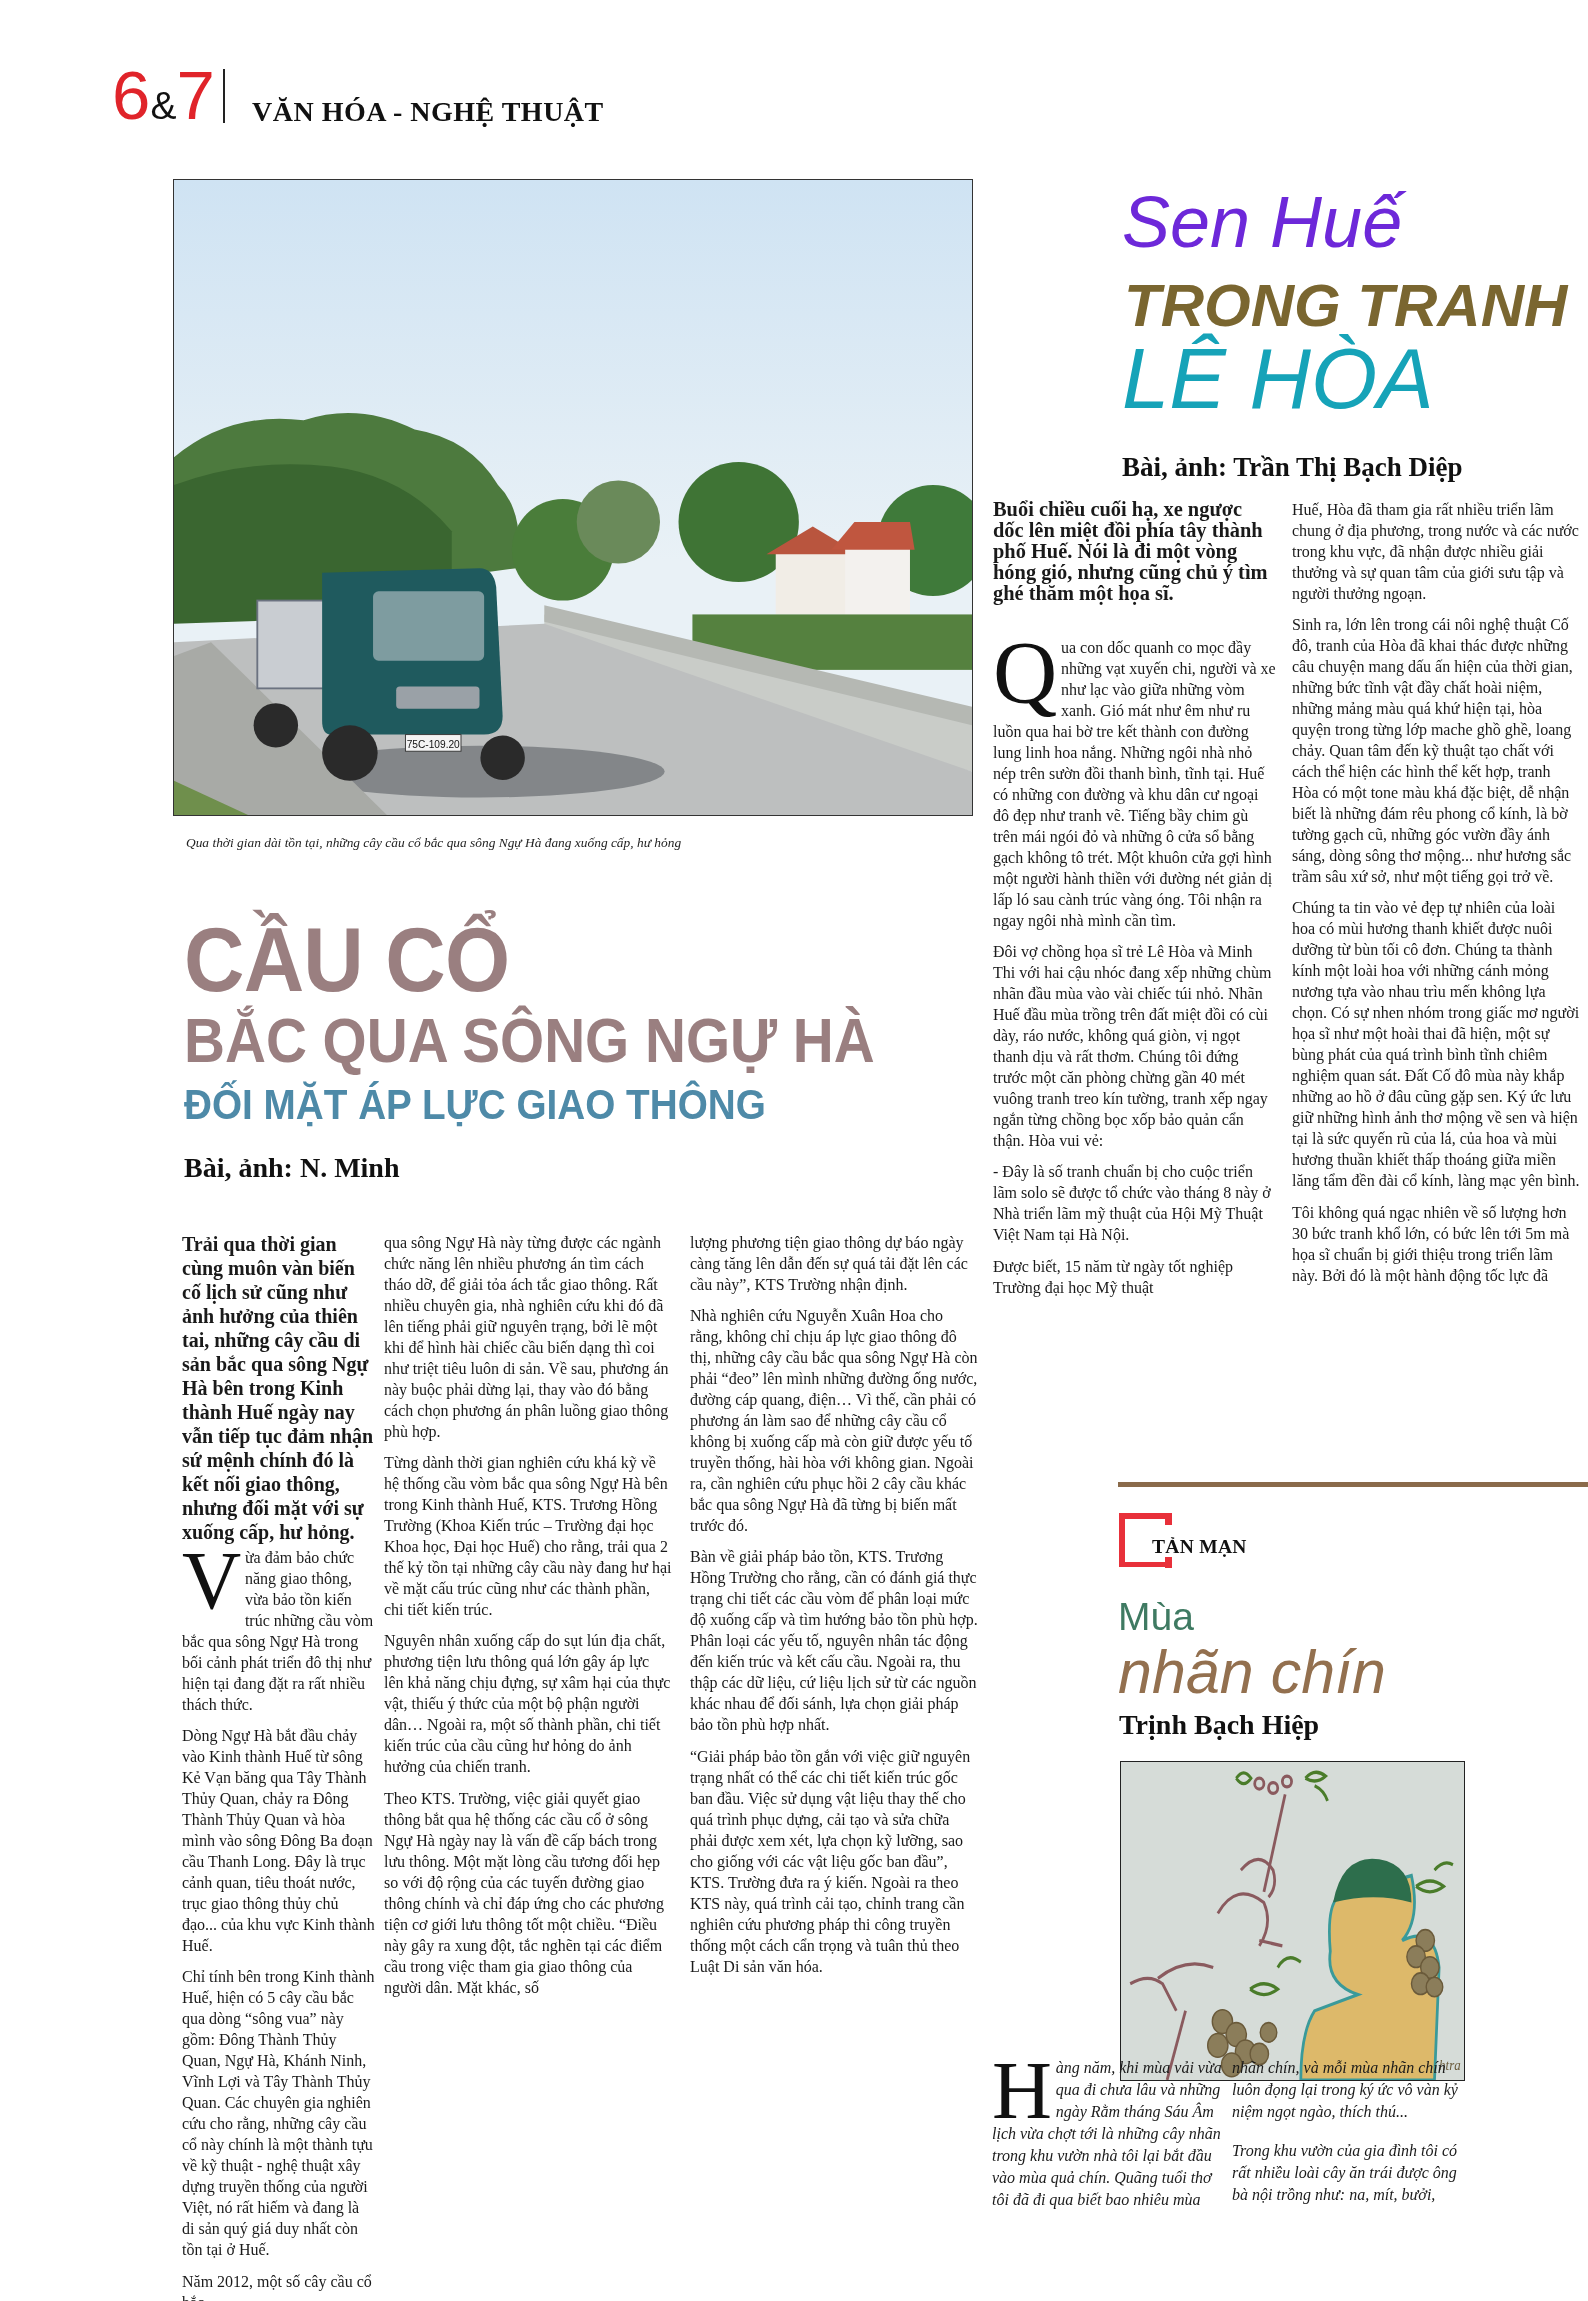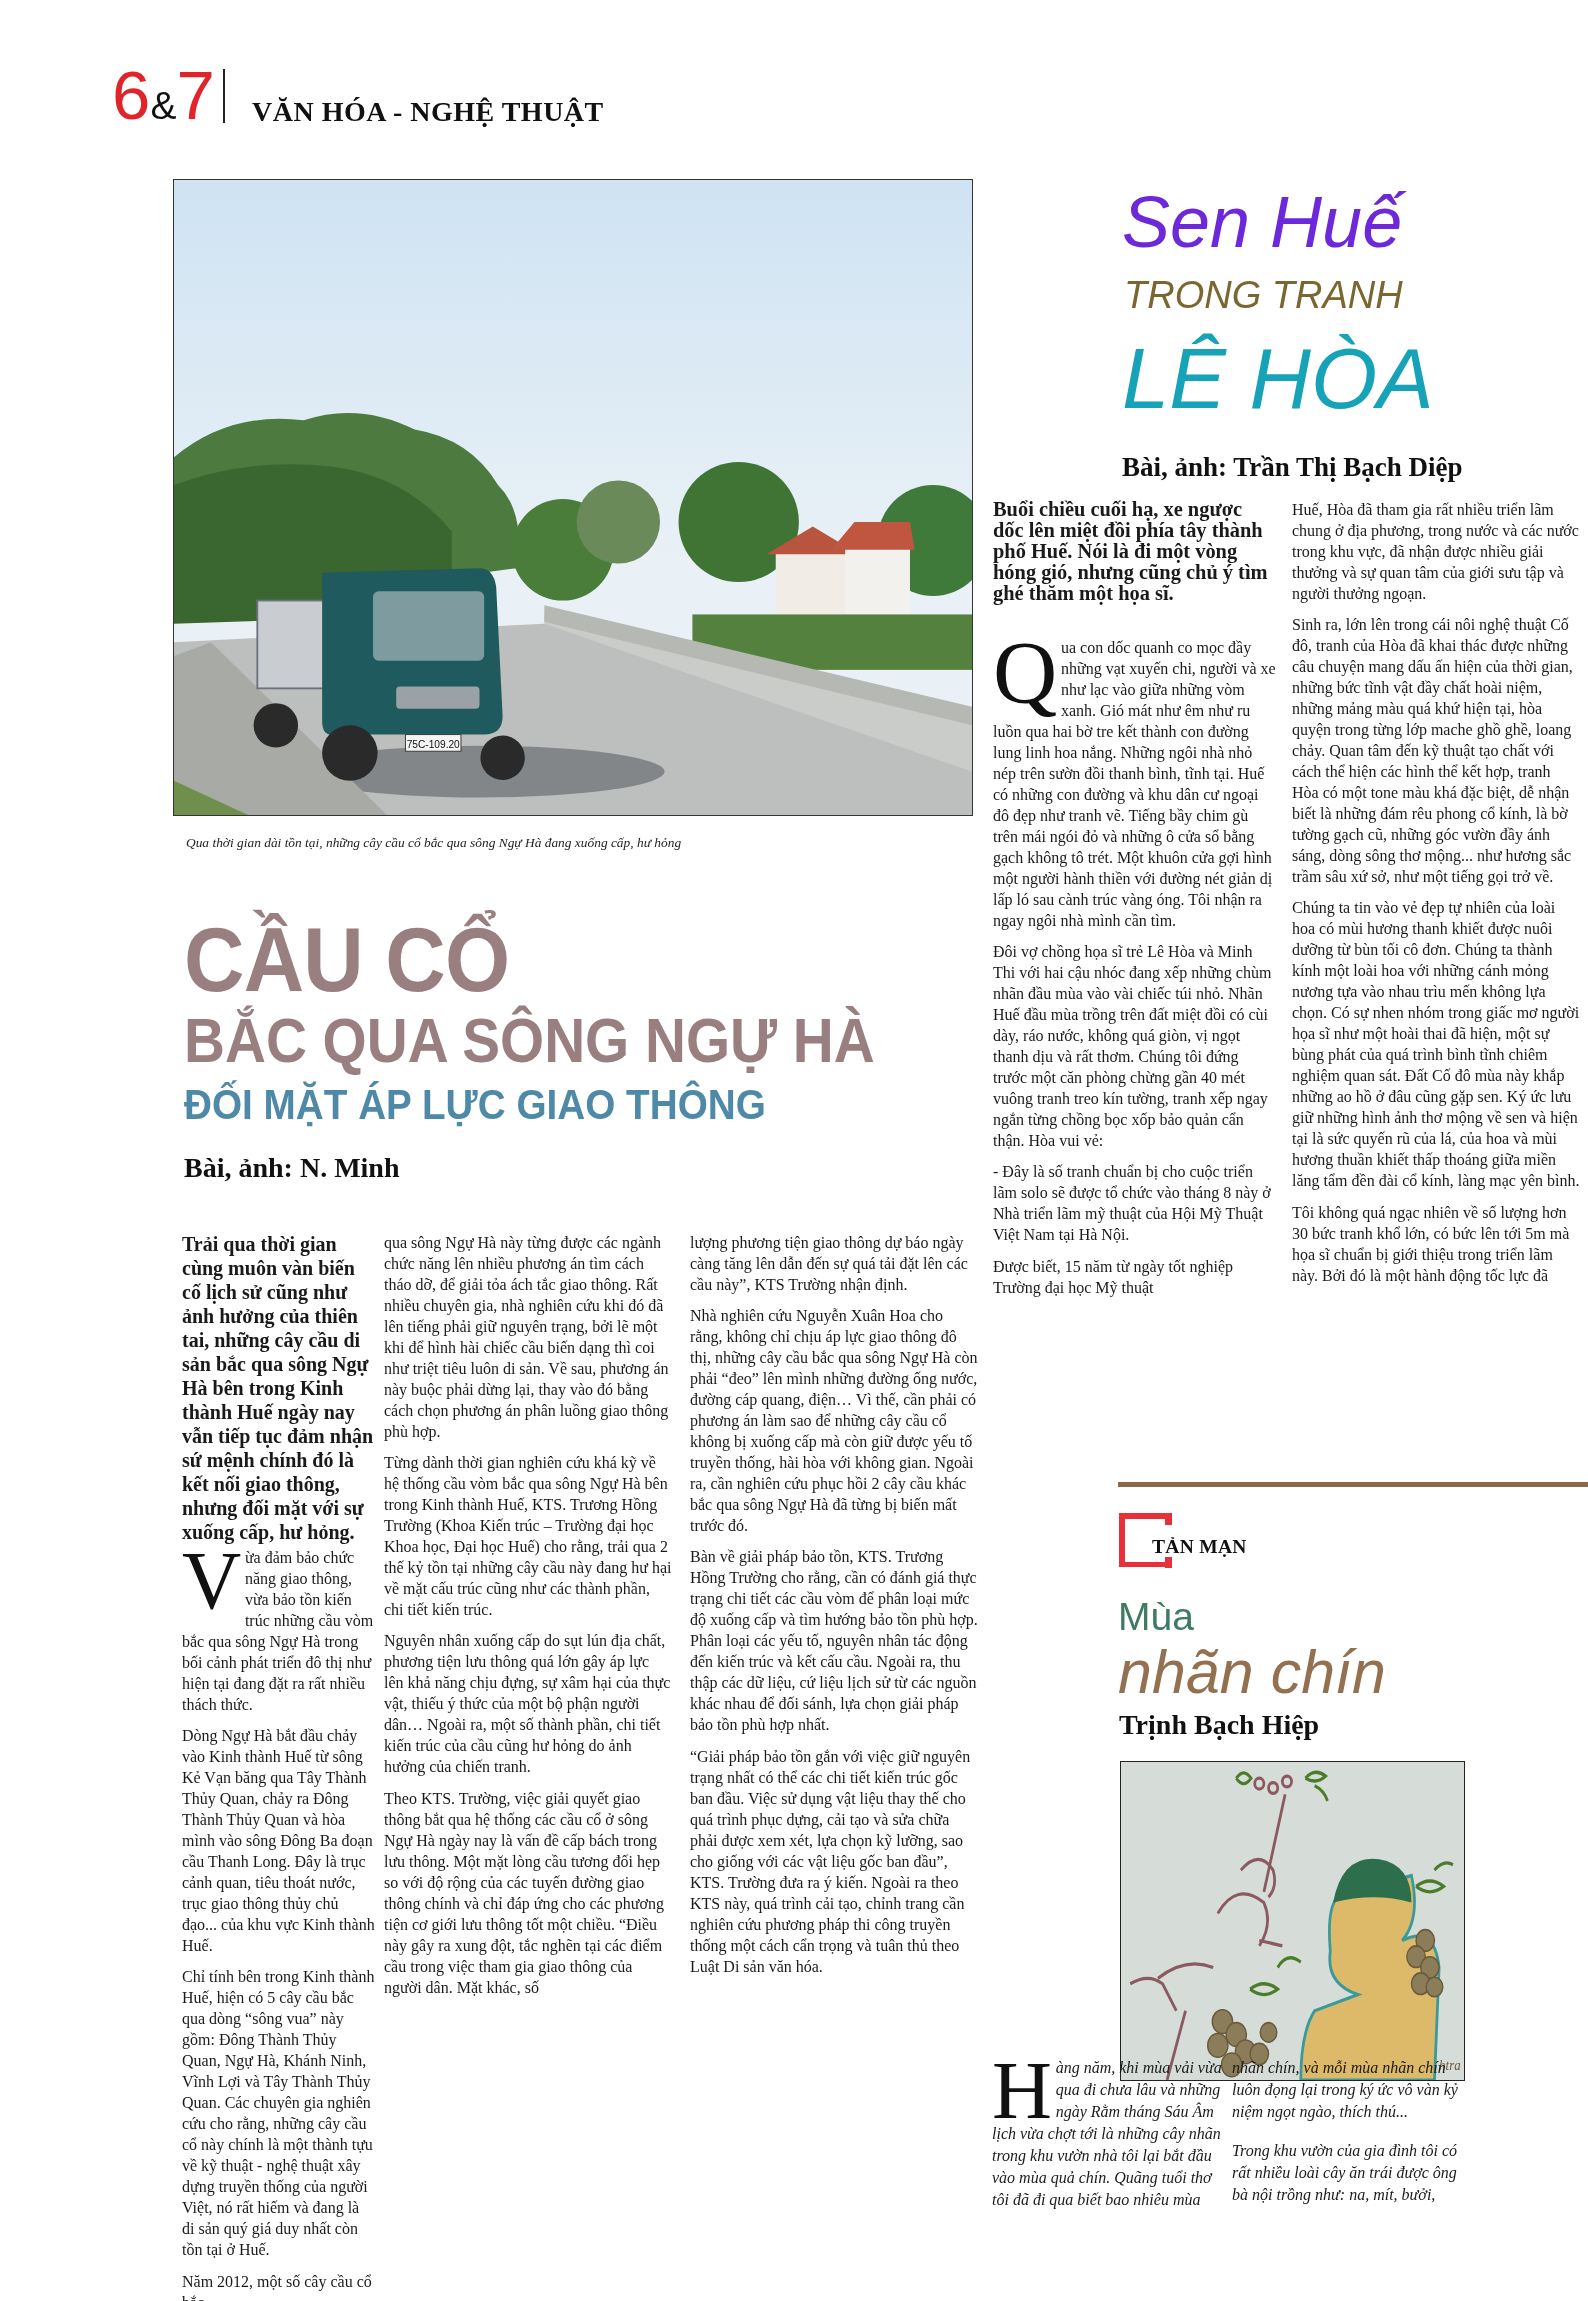--- a/index.html
+++ b/index.html
@@ -34,21 +34,21 @@
   .dropcap { float:left; font-size:82px; line-height:63px; padding-right:3.7px; margin-top:1.9px; font-weight:400; color:#111; }
 
   #col-a { left:182px; top:1232px; width:193px; }
   #col-a .lead { font-size:20px; line-height:24px; }
   #col-a-body { left:182px; top:1547px; width:193px; }
   #col-b { left:384px; top:1232px; width:288px; }
   #col-c { left:690px; top:1232px; width:288px; }
 
   
   #sen-title1 { left:1122px; top:186px; font-family:"Liberation Sans", sans-serif; font-style:italic; font-size:72px; color:#6d28d9; line-height:1; }
-  #sen-title2 { left:1124px; top:276px; font-family:"Liberation Sans", sans-serif; font-style:italic; font-size:38px; color:#7a6630; line-height:1; }
+  #sen-title2 { left:1124px; top:276px; font-family:"Liberation Sans", sans-serif; font-style:italic; font-size:60px; color:#7a6630; line-height:1;font-weight:bold; }
   #sen-title3 { left:1122px; top:336px; font-family:"Liberation Sans", sans-serif; font-style:italic; font-size:85px; color:#16a3b8; line-height:1; }
   #sen-byline { left:1122px; top:452px; font-size:27px; font-weight:700; color:#111; }
 
   #col-d { left:993px; top:499px; width:283px; }
   #col-d .lead { font-size:20.4px; line-height:21px; }
   #col-e { left:1292px; top:499px; width:288px; }
 
   #rule-brown { left:1118px; top:1482px; width:471px; height:4.6px; background:#8a6a4a; }
 
   

